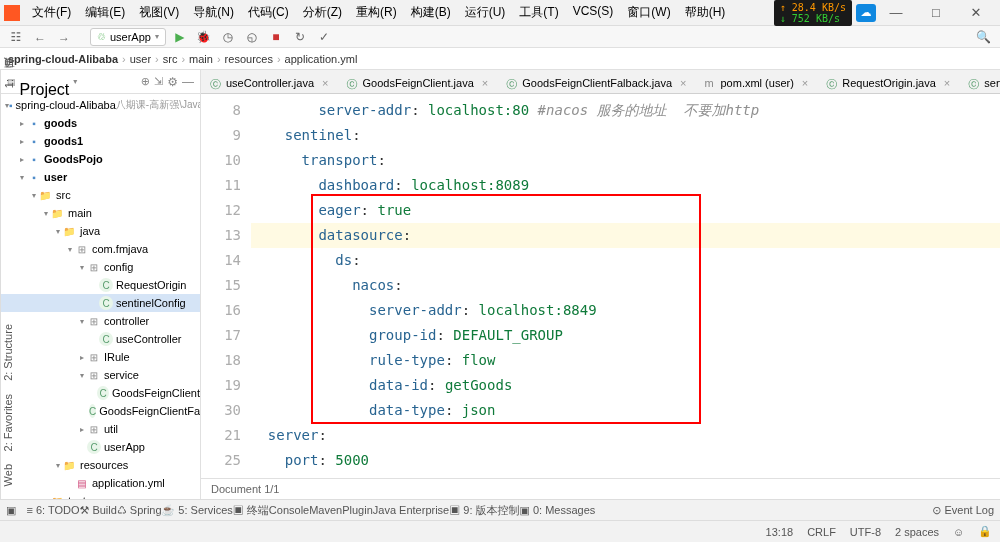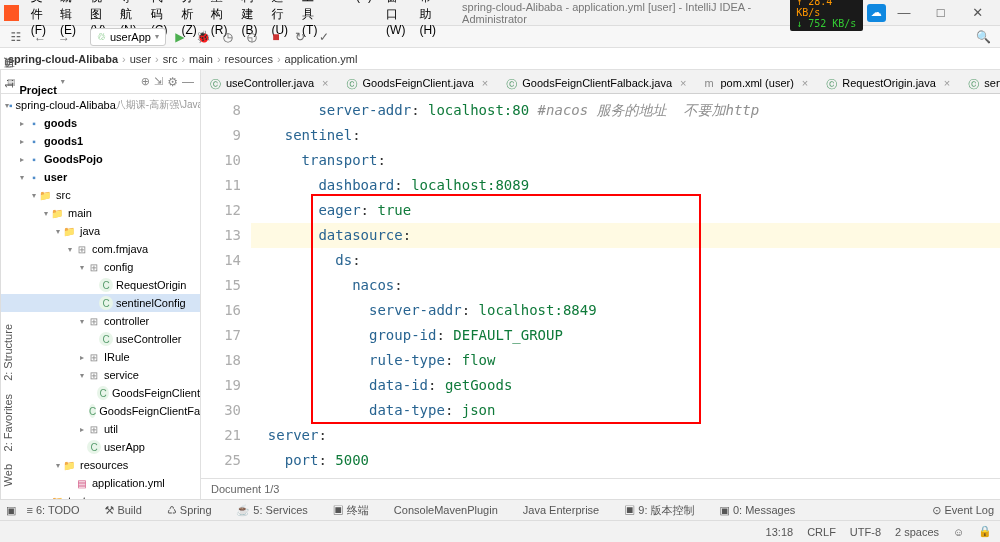--- a/index.html
+++ b/index.html
@@ -19,21 +19,21 @@
 .runcfg .appicon { color:#4caf50; font-size:10px; }
 .crumb { height:22px; background:#fff; display:flex; align-items:center; padding:0 8px; border-bottom:1px solid #e0e0e0; }
 .crumb span { font-size:11px; color:#333; }
 .crumb .sep { color:#aaa; margin:0 4px; }
 .crumb .bold { font-weight:bold; }
 .mainrow { display:flex; height:calc(100% - 26px - 22px - 22px - 21px - 22px); }
 .leftstrip { width:20px; background:#f2f2f2; border-right:1px solid #ddd; position:relative; }
 .leftstrip .tab { writing-mode:vertical-lr; transform:rotate(180deg); font-size:11px; color:#555; padding:4px 2px; cursor:pointer; position:absolute; }
 .projectpane { width:200px; background:#fff; border-right:1px solid #e0e0e0; display:flex; flex-direction:column; }
 .projectpane .hdr { height:24px; display:flex; align-items:center; padding:0 6px; border-bottom:1px solid #e0e0e0; gap:4px; }
-.projectpane .hdr .lbl { font-size:11px; font-weight:bold;margin-top:16px; }
+.projectpane .hdr .lbl { font-size:16px; font-weight:normal;margin-top:16px; }
 .projectpane .hdr .sp { flex:1; }
 .tree { flex:1; overflow:auto; font-size:11px; padding:2px 0; }
 .tree .node { display:flex; align-items:center; height:18px; white-space:nowrap; cursor:pointer; }
 .tree .node.sel { background:#d5e4f6; }
 .tree .node .caret { width:10px; color:#888; font-size:8px; text-align:center; }
 .tree .node .ic { width:14px; height:14px; margin-right:3px; display:flex; align-items:center; justify-content:center; font-size:10px; }
 .ic-folder { color:#8a8a8a; }
 .ic-module { color:#4f8cc9; }
 .ic-java { color:#5382a1; }
 .ic-pkg { color:#8a8a8a; }
@@ -78,21 +78,20 @@
       <span>代码(C)</span>
       <span>分析(Z)</span>
       <span>重构(R)</span>
       <span>构建(B)</span>
       <span>运行(U)</span>
       <span>工具(T)</span>
       <span>VCS(S)</span>
       <span>窗口(W)</span>
       <span>帮助(H)</span>
     </div>
-  <div class="title">spring-cloud-Alibaba - application.yml [user] - IntelliJ IDEA - Administrator</div>
   <div class="netstat">
     <div class="up">↑ 28.4 KB/s</div>
     <div>↓ 752 KB/s</div>
   </div>
   <div class="syncicon">☁</div>
   <div class="winbtn">—</div>
   <div class="winbtn">□</div>
   <div class="winbtn">✕</div>
 </div>
 
@@ -318,29 +317,29 @@
           <div>19</div>
           <div>30</div>
           <div>21</div>
           <div>25</div>
           <div>23</div>
         </div>
       <div class="code" id="code"><div class="hl-line" style="top: 129px;"></div><div class="code-lines"><div><span>        </span><span class="k-key">server-addr</span><span class="k-col">: </span><span class="k-val">localhost:80 </span><span class="k-comment">#nacos 服务的地址  不要加http</span></div><div><span>    </span><span class="k-key">sentinel</span><span class="k-col">:</span></div><div><span>      </span><span class="k-key">transport</span><span class="k-col">:</span></div><div><span>        </span><span class="k-key">dashboard</span><span class="k-col">: </span><span class="k-val">localhost:8089</span></div><div><span>        </span><span class="k-key">eager</span><span class="k-col">: </span><span class="k-val">true</span></div><div><span>        </span><span class="k-key">datasource</span><span class="k-col">:</span></div><div><span>          </span><span class="k-key">ds</span><span class="k-col">:</span></div><div><span>            </span><span class="k-key">nacos</span><span class="k-col">:</span></div><div><span>              </span><span class="k-key">server-addr</span><span class="k-col">: </span><span class="k-val">localhost:8849</span></div><div><span>              </span><span class="k-key">group-id</span><span class="k-col">: </span><span class="k-val">DEFAULT_GROUP</span></div><div><span>              </span><span class="k-key">rule-type</span><span class="k-col">: </span><span class="k-val">flow</span></div><div><span>              </span><span class="k-key">data-id</span><span class="k-col">: </span><span class="k-val">getGoods</span></div><div><span>              </span><span class="k-key">data-type</span><span class="k-col">: </span><span class="k-val">json</span></div><div><span>  </span><span class="k-key">server</span><span class="k-col">:</span></div><div><span>    </span><span class="k-key">port</span><span class="k-col">: </span><span class="k-val">5000</span></div><div><span></span></div><div><span>  </span><span class="k-comment"># 饥饿加载（懒加载） 已启动就获取服务</span></div></div><div class="redbox" style="top: 100px; left: 60px; width: 390px; height: 230px;"></div></div>
 
     </div>
     <div class="editor-status">
-      <span>Document 1/3</span>
+      <span>Document 1/1</span>
     </div>
   </div>
 
 </div>
 
 <div class="btmrow">
   <div class="item">▣</div>
-  <div id="btabs" style="display:flex;gap:25px">
+  <div id="btabs" style="display:flex;gap:0">
       <div class="item">≡ 6: TODO</div>
       <div class="item">⚒ Build</div>
       <div class="item">♺ Spring</div>
       <div class="item">☕ 5: Services</div>
       <div class="item">▣ 终端</div>
       <div class="item">ConsoleMavenPlugin</div>
       <div class="item">Java Enterprise</div>
       <div class="item">▣ 9: 版本控制</div>
       <div class="item">▣ 0: Messages</div>
     </div>

